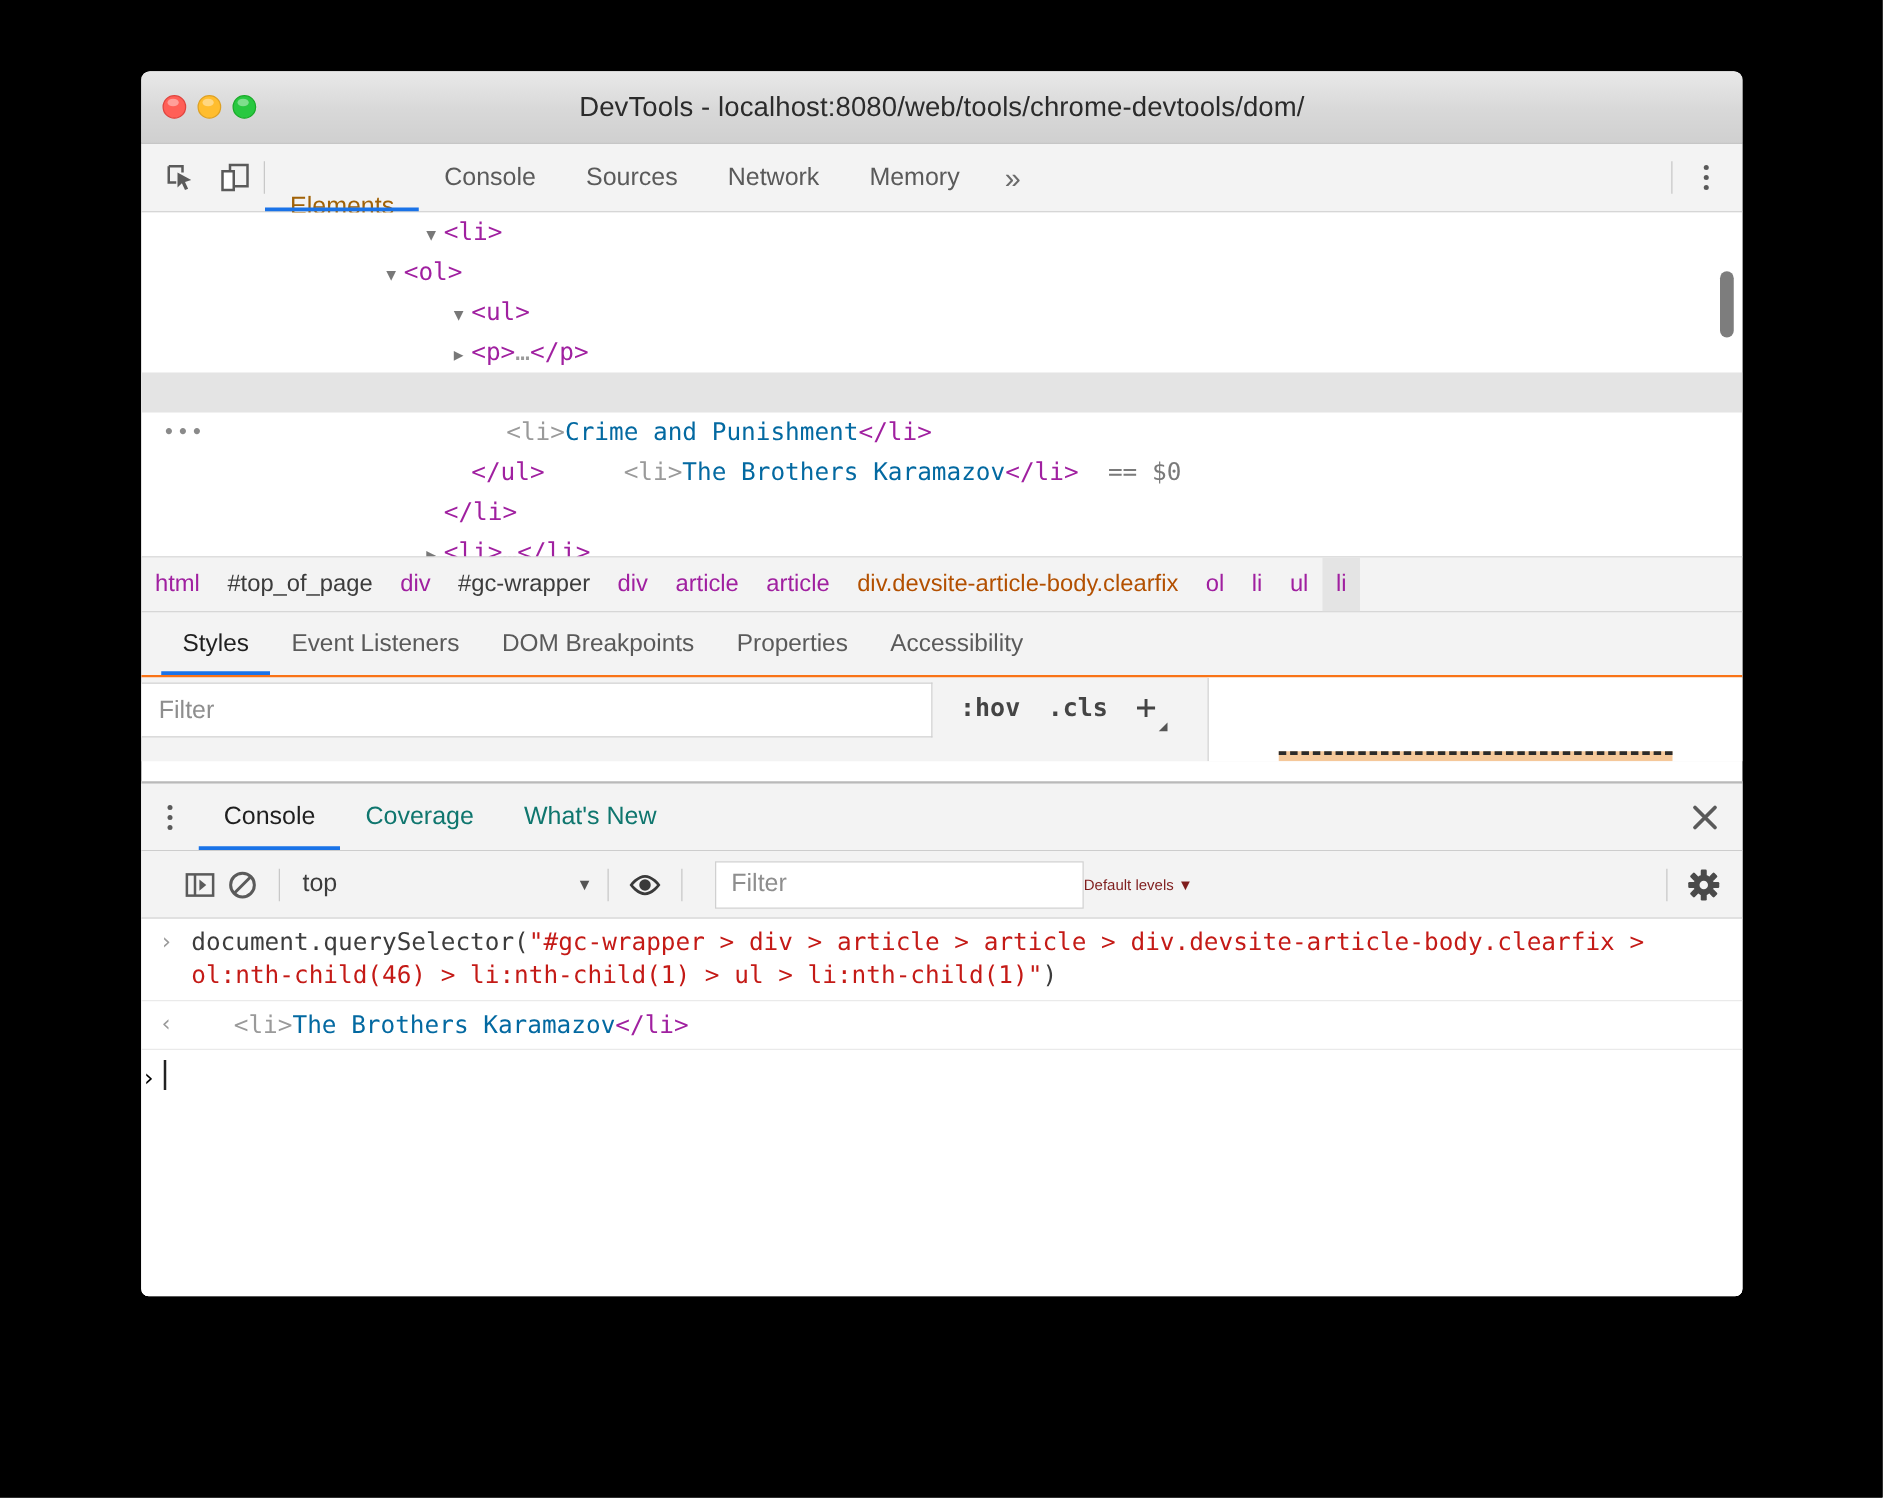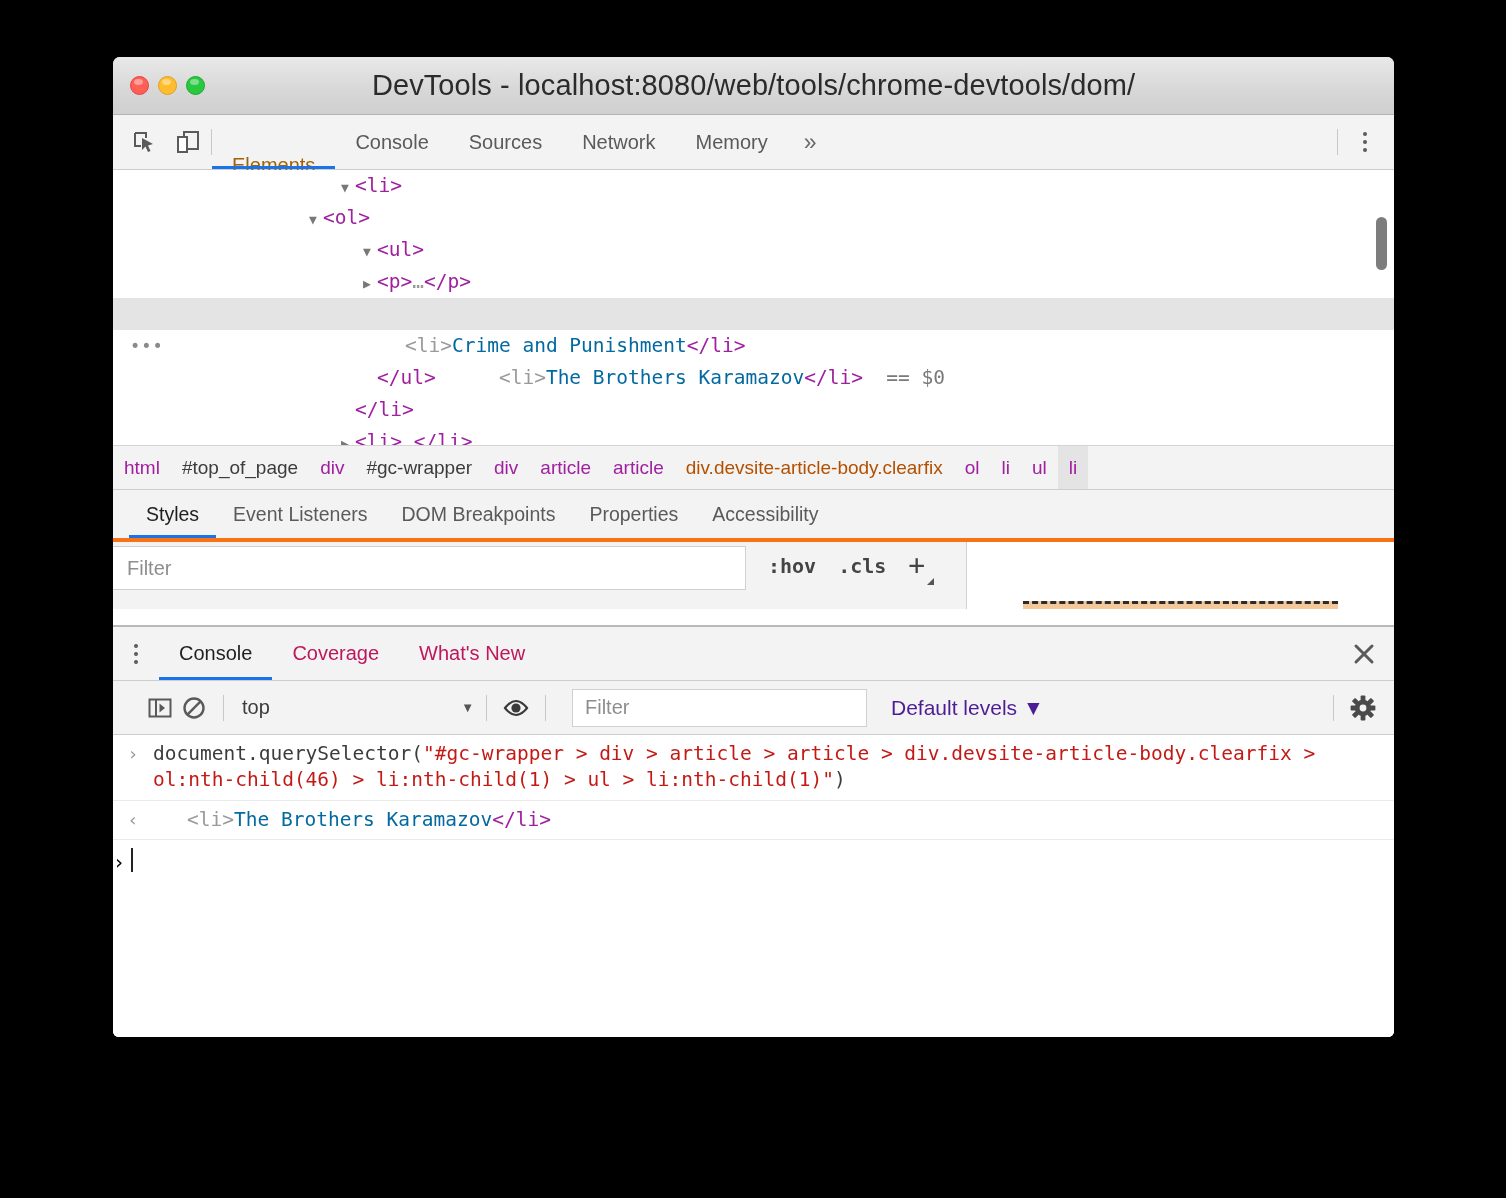--- a/index.html
+++ b/index.html
@@ -37,21 +37,21 @@
   .dot.yellow { background: #ffbd2e; border: 1px solid #dea123; }
   .dot.green { background: #28c840; border: 1px solid #1aab29; }
   .dot::after {
     content: ""; position: absolute; left: 3px; top: 2px;
     width: 9px; height: 6px; border-radius: 50%;
     background: rgba(255,255,255,0.40);
   }
   .win-title {
     position: absolute; left: 0; right: 0; top: 0; bottom: 0;
     display: flex; align-items: center; justify-content: center;
-    font-size: 29px; color: #2b2b2b; letter-spacing: 0.1px;
+    font-size: 22px; color: #2b2b2b; letter-spacing: 0.1px;
     pointer-events: none;
     border-radius: 11px;
   }
 
   
   .tabbar {
     height: 55px;
     background: #f3f3f3;
     border-bottom: 1px solid #cdcdcd;
     display: flex; align-items: stretch;
@@ -110,21 +110,21 @@
   }
   .crumb { padding: 0 11px; height: 44px; line-height: 44px; cursor: pointer; white-space: nowrap; }
   .crumb.tagname { color: #a020a0; }
   .crumb.idname { color: #3c3c3c; }
   .crumb.classname { color: #b35000; }
   .crumb.sel { background: #e4e4e4; }
 
   
   .sidetabs {
     height: 52px; background: #f3f3f3;
-    border-bottom: 4px solid #f97316;
+    border-bottom: 2px solid #f97316;
     display: flex; align-items: stretch;
     padding-left: 16px;
   }
   .stab {
     display: flex; align-items: center; padding: 0 17px;
     font-size: 19.5px; color: #5a5a5a; cursor: pointer; position: relative; white-space: nowrap;
   }
   .stab.active { color: #1f1f1f; }
   .stab.active::after {
     content: ""; position: absolute; left: 0; right: 0; bottom: 0;
@@ -167,21 +167,21 @@
     display: flex; flex-direction: column;
   }
   .drawer-tabbar {
     height: 54px; background: #f3f3f3; border-bottom: 1px solid #cdcdcd;
     display: flex; align-items: stretch;
   }
   .drawer-kebab { width: 46px; display: flex; flex-direction: column; align-items: center;
                   justify-content: center; gap: 4px; cursor: pointer; }
   .drawer-kebab i { width: 4px; height: 4px; border-radius: 50%; background: #5a5a5a; display: block; }
   .dtab { display: flex; align-items: center; padding: 0 20px; font-size: 20px;
-          color: #be185d; cursor: pointer; position: relative; white-space: nowrap; }
+          color: #0f766e; cursor: pointer; position: relative; white-space: nowrap; }
   .dtab.active { color: #1f1f1f; }
   .dtab.active::after { content: ""; position: absolute; left: 0; right: 0; bottom: 0;
                         height: 3px; background: #1a73e8; }
   .drawer-close { margin-left: auto; width: 60px; display: flex; align-items: center;
                   justify-content: center; cursor: pointer; }
 
   .console-toolbar {
     height: 54px; background: #f3f3f3; border-bottom: 1px solid #cdcdcd;
     display: flex; align-items: center; padding: 0 14px 0 30px; gap: 0;
   }
@@ -190,21 +190,21 @@
   .ctx-select {
     display: flex; align-items: center; justify-content: space-between;
     width: 238px; font-size: 20px; color: #3c3c3c; cursor: pointer; padding-left: 6px;
   }
   .caret { font-size: 13px; color: #555; }
   .console-filter {
     width: 295px; height: 38px; background: #fff; border: 1px solid #d0d0d0;
     display: flex; align-items: center; padding: 0 12px;
     font-size: 20px; color: #8e8e8e; margin-left: 14px;
   }
-  .levels { font-size: 21px; color: #4c1d95; margin-left: 24px; cursor: pointer; white-space: nowrap; }
+  .levels { font-size: 12px; color: #7f1d1d; cursor: pointer; white-space: nowrap; }
   .ct-right { margin-left: auto; display: flex; align-items: center; }
 
   .console-body {
     flex: 1; background: #fff; overflow: hidden;
     font-family: "DejaVu Sans Mono", monospace; font-size: 19.5px;
   }
   .msg { display: flex; padding: 6px 0 6px 0; border-bottom: 1px solid #eaeaea; }
   .msg .gutter { width: 40px; flex: 0 0 40px; text-align: center; color: #9a9a9a; font-size: 18px; padding-top: 2px; }
   .msg .body { flex: 1; line-height: 1.35; padding-right: 30px; word-break: break-word; }
   .code-default { color: #3c3c3c; }

